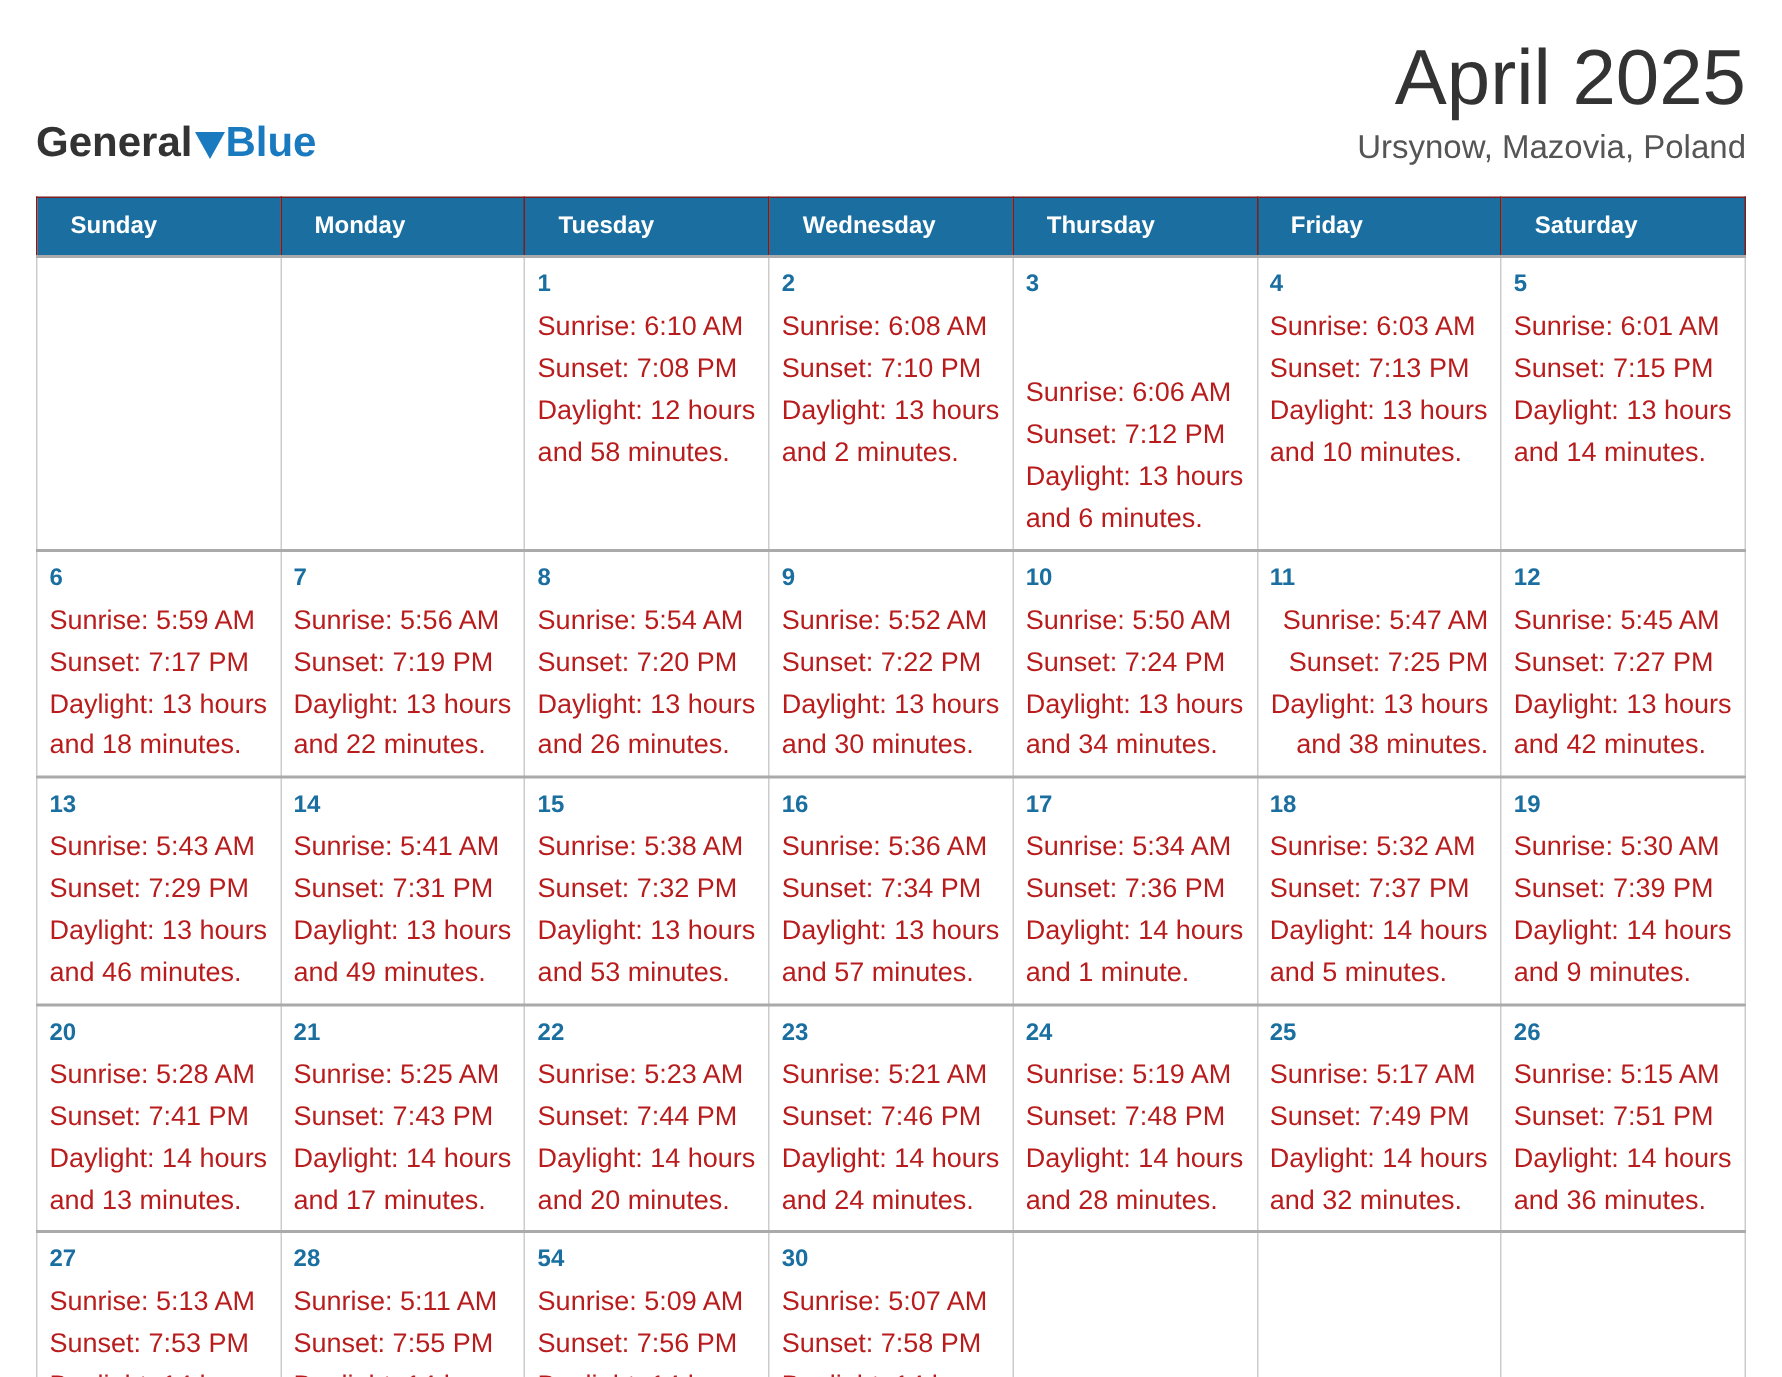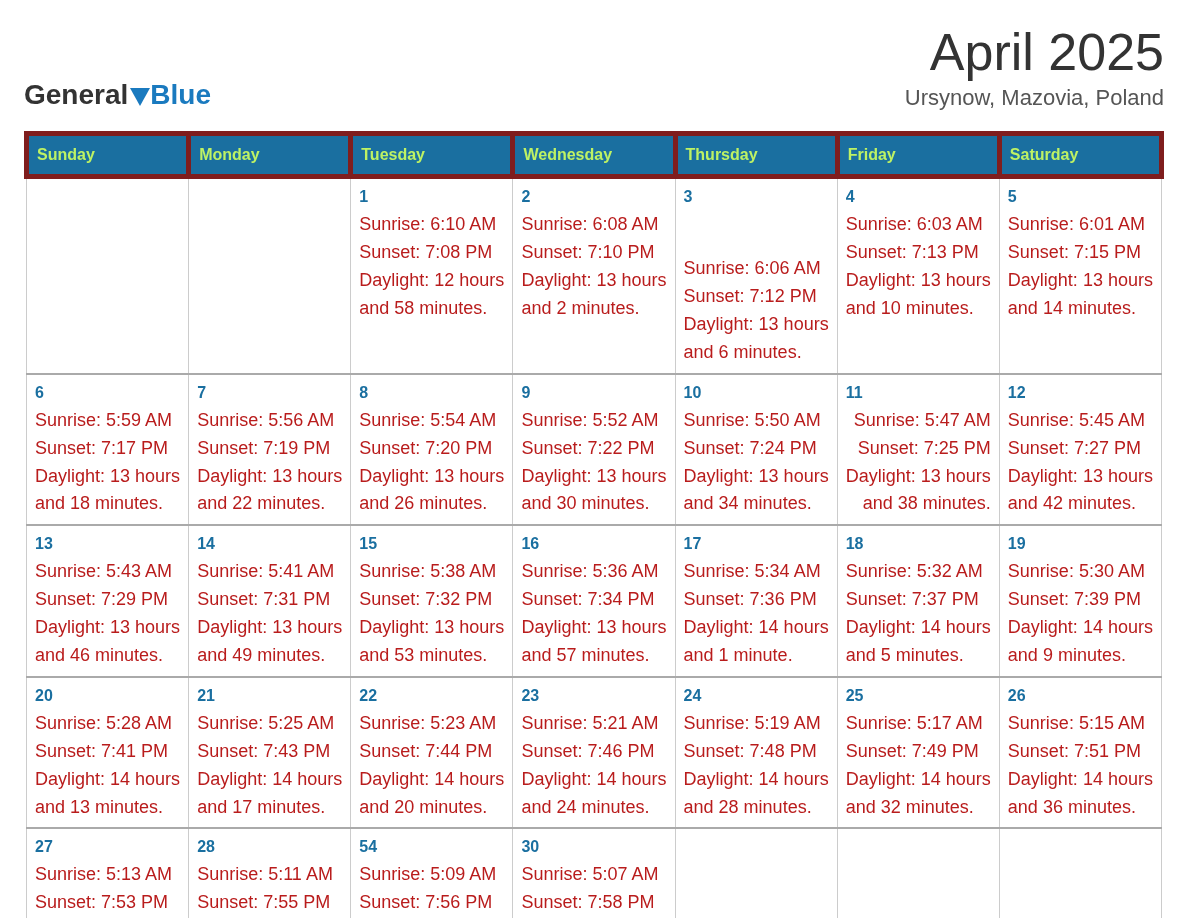--- a/index.html
+++ b/index.html
@@ -63,26 +63,26 @@
       color: #555;
       margin-top: 4px;
     }
     .calendar {
       width: 100%;
       border-collapse: collapse;
       border: 1px solid #ccc;
     }
     .calendar thead tr th {
       background-color: #1a6fa0;
-      color: #bef264;
+      color: #ffffff;
       font-size: 16px;
       font-weight: bold;
-      padding: 10px 8px;
+      padding: 10px 22px;
       text-align: left;
-      border: 5px solid #7f1d1d;
+      border: 1px solid #7f1d1d;
     }
     .calendar tbody tr td {
       vertical-align: top;
       padding: 6px 8px;
       border: 1px solid #ccc;
       width: 14.28%;
       min-height: 90px;
       font-size: 13px;
       line-height: 1.5;
     }

